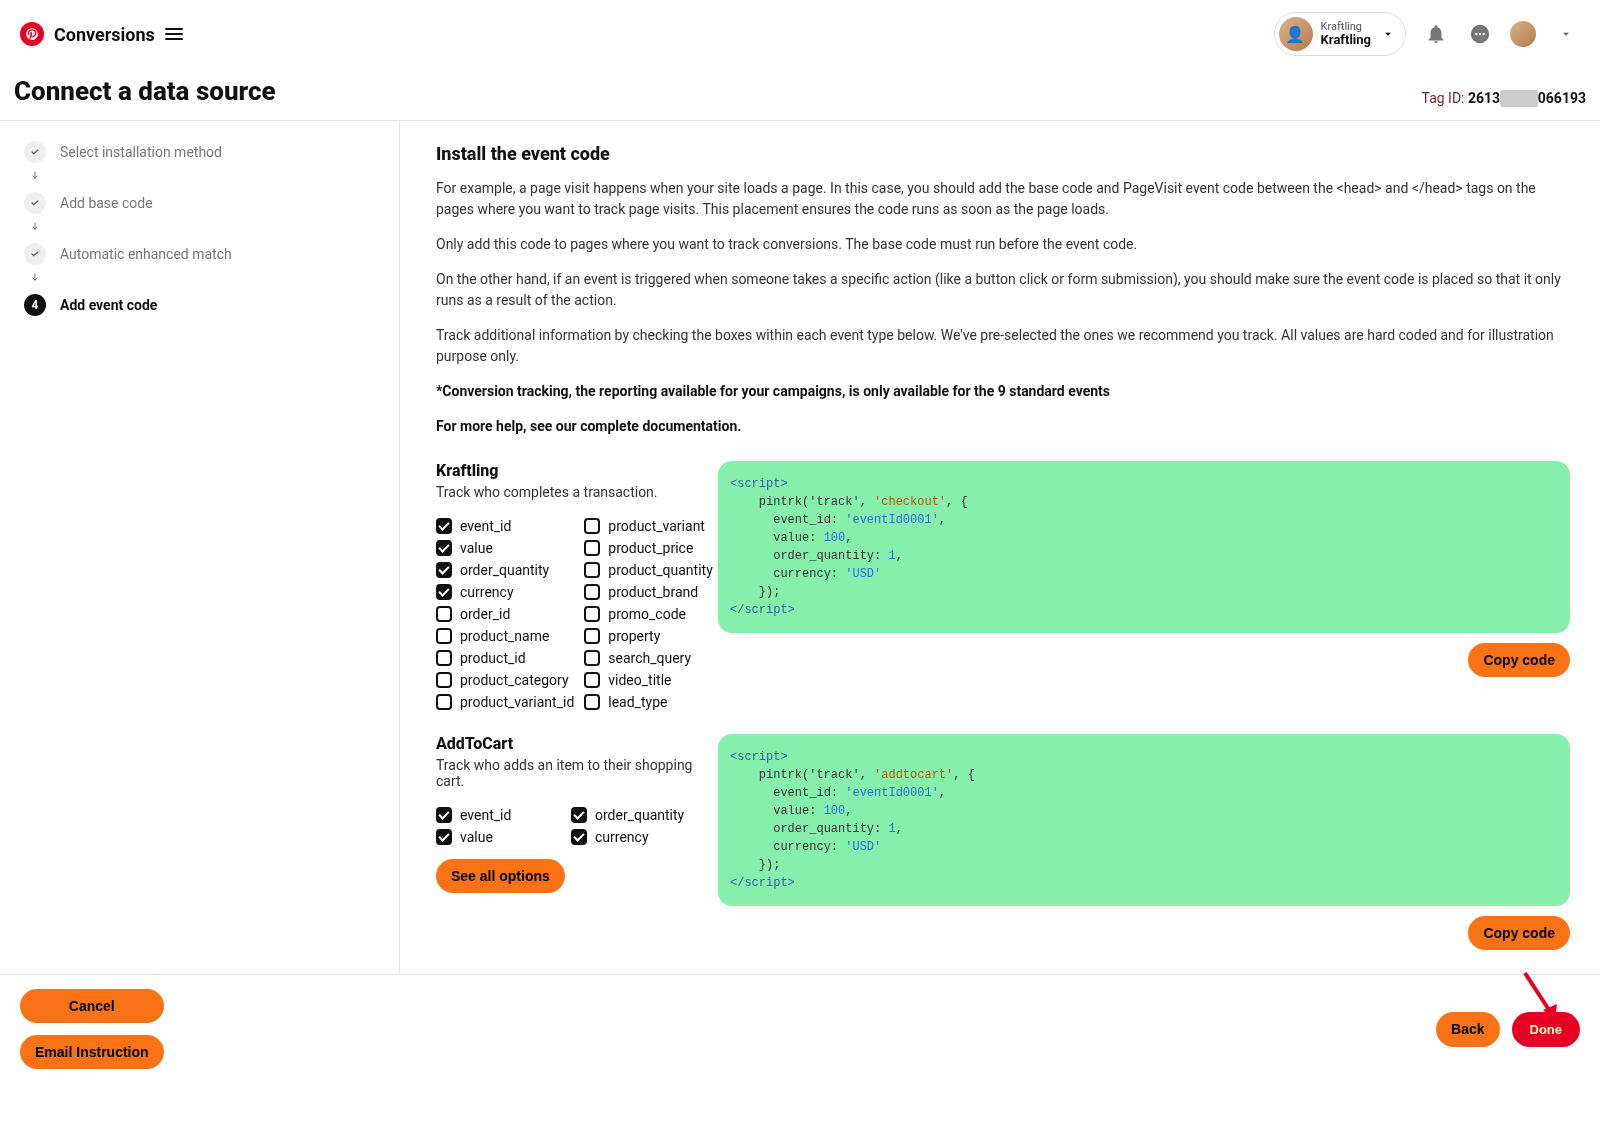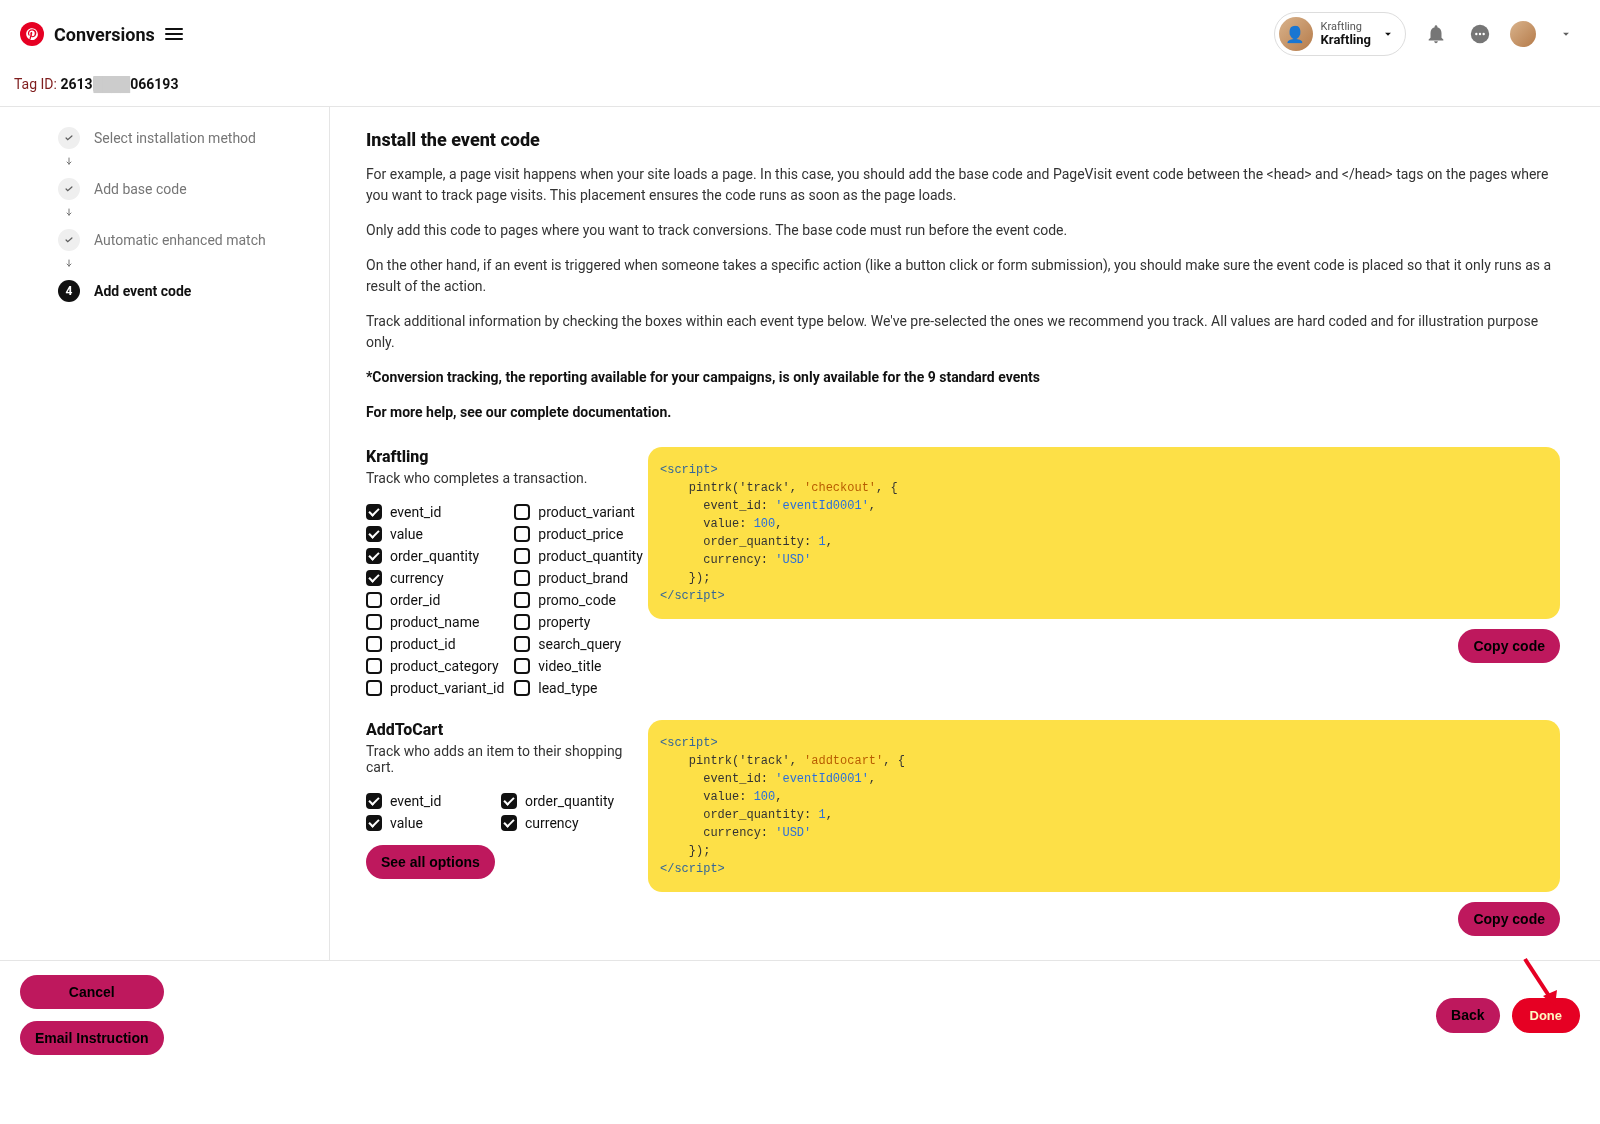--- a/index.html
+++ b/index.html
@@ -20,47 +20,47 @@
 .account-text .big { font-size:13px; font-weight:700; }
 .chevron-down { margin-left:2px; }
 .icon-btn { width:28px; height:28px; display:flex; align-items:center; justify-content:center; color:#5f5f5f; cursor:pointer; }
 .page-header { display:flex; align-items:flex-end; justify-content:space-between; padding: 8px 14px 14px 14px; border-bottom:1px solid #e5e5e5; }
 .page-title { font-size:26px; font-weight:800; }
 .tag-id { font-size:14px; }
 .tag-id .label { color:#7f1d1d; }
 .tag-id .val { font-weight:700; }
 .tag-id .mask { background:#ccc; color:#ccc; border-radius:2px; padding:0 1px; letter-spacing:-1px; }
 .content { display:flex; }
-.sidebar { width: 296px; border-right:1px solid #e5e5e5; padding:20px 24px; min-height:720px;margin-left:34px; }
+.sidebar { width: 400px; border-right:1px solid #e5e5e5; padding:20px 24px; min-height:720px; }
 .step { display:flex; align-items:center; gap:14px; font-size:14px; color:#767676; margin-bottom:6px; }
 .step.active { color:#111; font-weight:700; }
 .step-circle { width:22px; height:22px; border-radius:50%; background:#efefef; display:flex; align-items:center; justify-content:center; font-size:12px; color:#5f5f5f; }
 .step.active .step-circle { background:#111; color:#fff; font-weight:700; }
 .step-arrow { margin-left:5px; color:#767676; margin-bottom:6px; }
 .main { flex:1; padding: 22px 30px 24px 36px; max-width: 1260px; }
 .main h2 { font-size:18px; font-weight:800; margin-bottom:14px; }
 .main p { font-size:14px; color:#333; margin-bottom:14px; line-height:1.5; }
 .main p.bold { font-weight:700; color:#111; }
 .event-block { margin-top:24px; display:flex; gap:22px; align-items:flex-start; }
 .event-left { width:260px; flex-shrink:0; }
 .event-left h3 { font-size:16px; font-weight:800; margin-bottom:4px; }
 .event-left .desc { font-size:14px; color:#333; margin-bottom:18px; }
 .checkbox-grid { display:grid; grid-template-columns: 1fr 1fr; column-gap:10px; row-gap:6px; }
 .checkbox-item { display:flex; align-items:center; gap:8px; font-size:14px; cursor:pointer; }
 .cb { width:16px; height:16px; border:2px solid #111; border-radius:4px; display:flex; align-items:center; justify-content:center; flex-shrink:0; }
 .cb.checked { background:#111; }
 .cb.checked::after { content:""; width:4px; height:8px; border:solid #fff; border-width:0 2px 2px 0; transform:rotate(45deg); margin-top:-2px; }
 .cb.unchecked { background:#fff; }
 .code-panel { flex:1; }
-.code-box { background:#fde047; border-radius:14px; padding:14px 12px; font-family: "SFMono-Regular", Consolas, "Liberation Mono", Menlo, monospace; font-size:12px; line-height:1.5; white-space:pre; color:#333; overflow-x:auto; }
+.code-box { background:#86efac; border-radius:14px; padding:14px 12px; font-family: "SFMono-Regular", Consolas, "Liberation Mono", Menlo, monospace; font-size:12px; line-height:1.5; white-space:pre; color:#333; overflow-x:auto; }
 .code-box .tag { color:#336699; }
 .code-box .str { color:#b85c00; }
 .code-box .strblue { color:#2a6fdb; }
 .copy-row { display:flex; justify-content:flex-end; margin-top:10px; }
-.pill-btn { background:#be185d; border:none; border-radius:20px; padding:9px 15px; font-size:14px; font-weight:700; cursor:pointer; }
+.pill-btn { background:#f97316; border:none; border-radius:20px; padding:9px 15px; font-size:14px; font-weight:700; cursor:pointer; }
 .see-all { margin-top:14px; }
 .footer { border-top:1px solid #e5e5e5; padding:14px 20px; display:flex; justify-content:space-between; align-items:center; position:relative; }
 .footer-left { display:flex; gap:12px;flex-direction:column; }
 .footer-right { display:flex; gap:12px; }
 .primary-btn { background:#e60023; color:#fef9c3; border:none; border-radius:22px; padding:10px 18px; font-size:13px; font-weight:700; cursor:pointer; }
 .red-arrow { position:absolute; right:35px; bottom:55px; pointer-events:none; }
 </style>
 </head>
 <body>
 
@@ -105,20 +105,21 @@
     <div class="avatar-small"></div>
     <div class="icon-btn">
       <svg width="14" height="14" viewBox="0 0 24 24" fill="#5f5f5f">
           <path d="M7 10l5 5 5-5z"></path>
         </svg>
     </div>
   </div>
 </div>
 
 <div class="page-header">
+  <div class="page-title">Connect a data source</div>
   <div class="tag-id">
     <span class="label">Tag ID: </span><span class="val">2613</span><span class="mask">████</span><span class="val">066193</span>
   </div>
 </div>
 
 <div class="content">
   <div class="sidebar" id="steps-sidebar">
       <div class="step">
         <div class="step-circle">
           <svg width="10" height="10" viewBox="0 0 24 24" fill="none">

